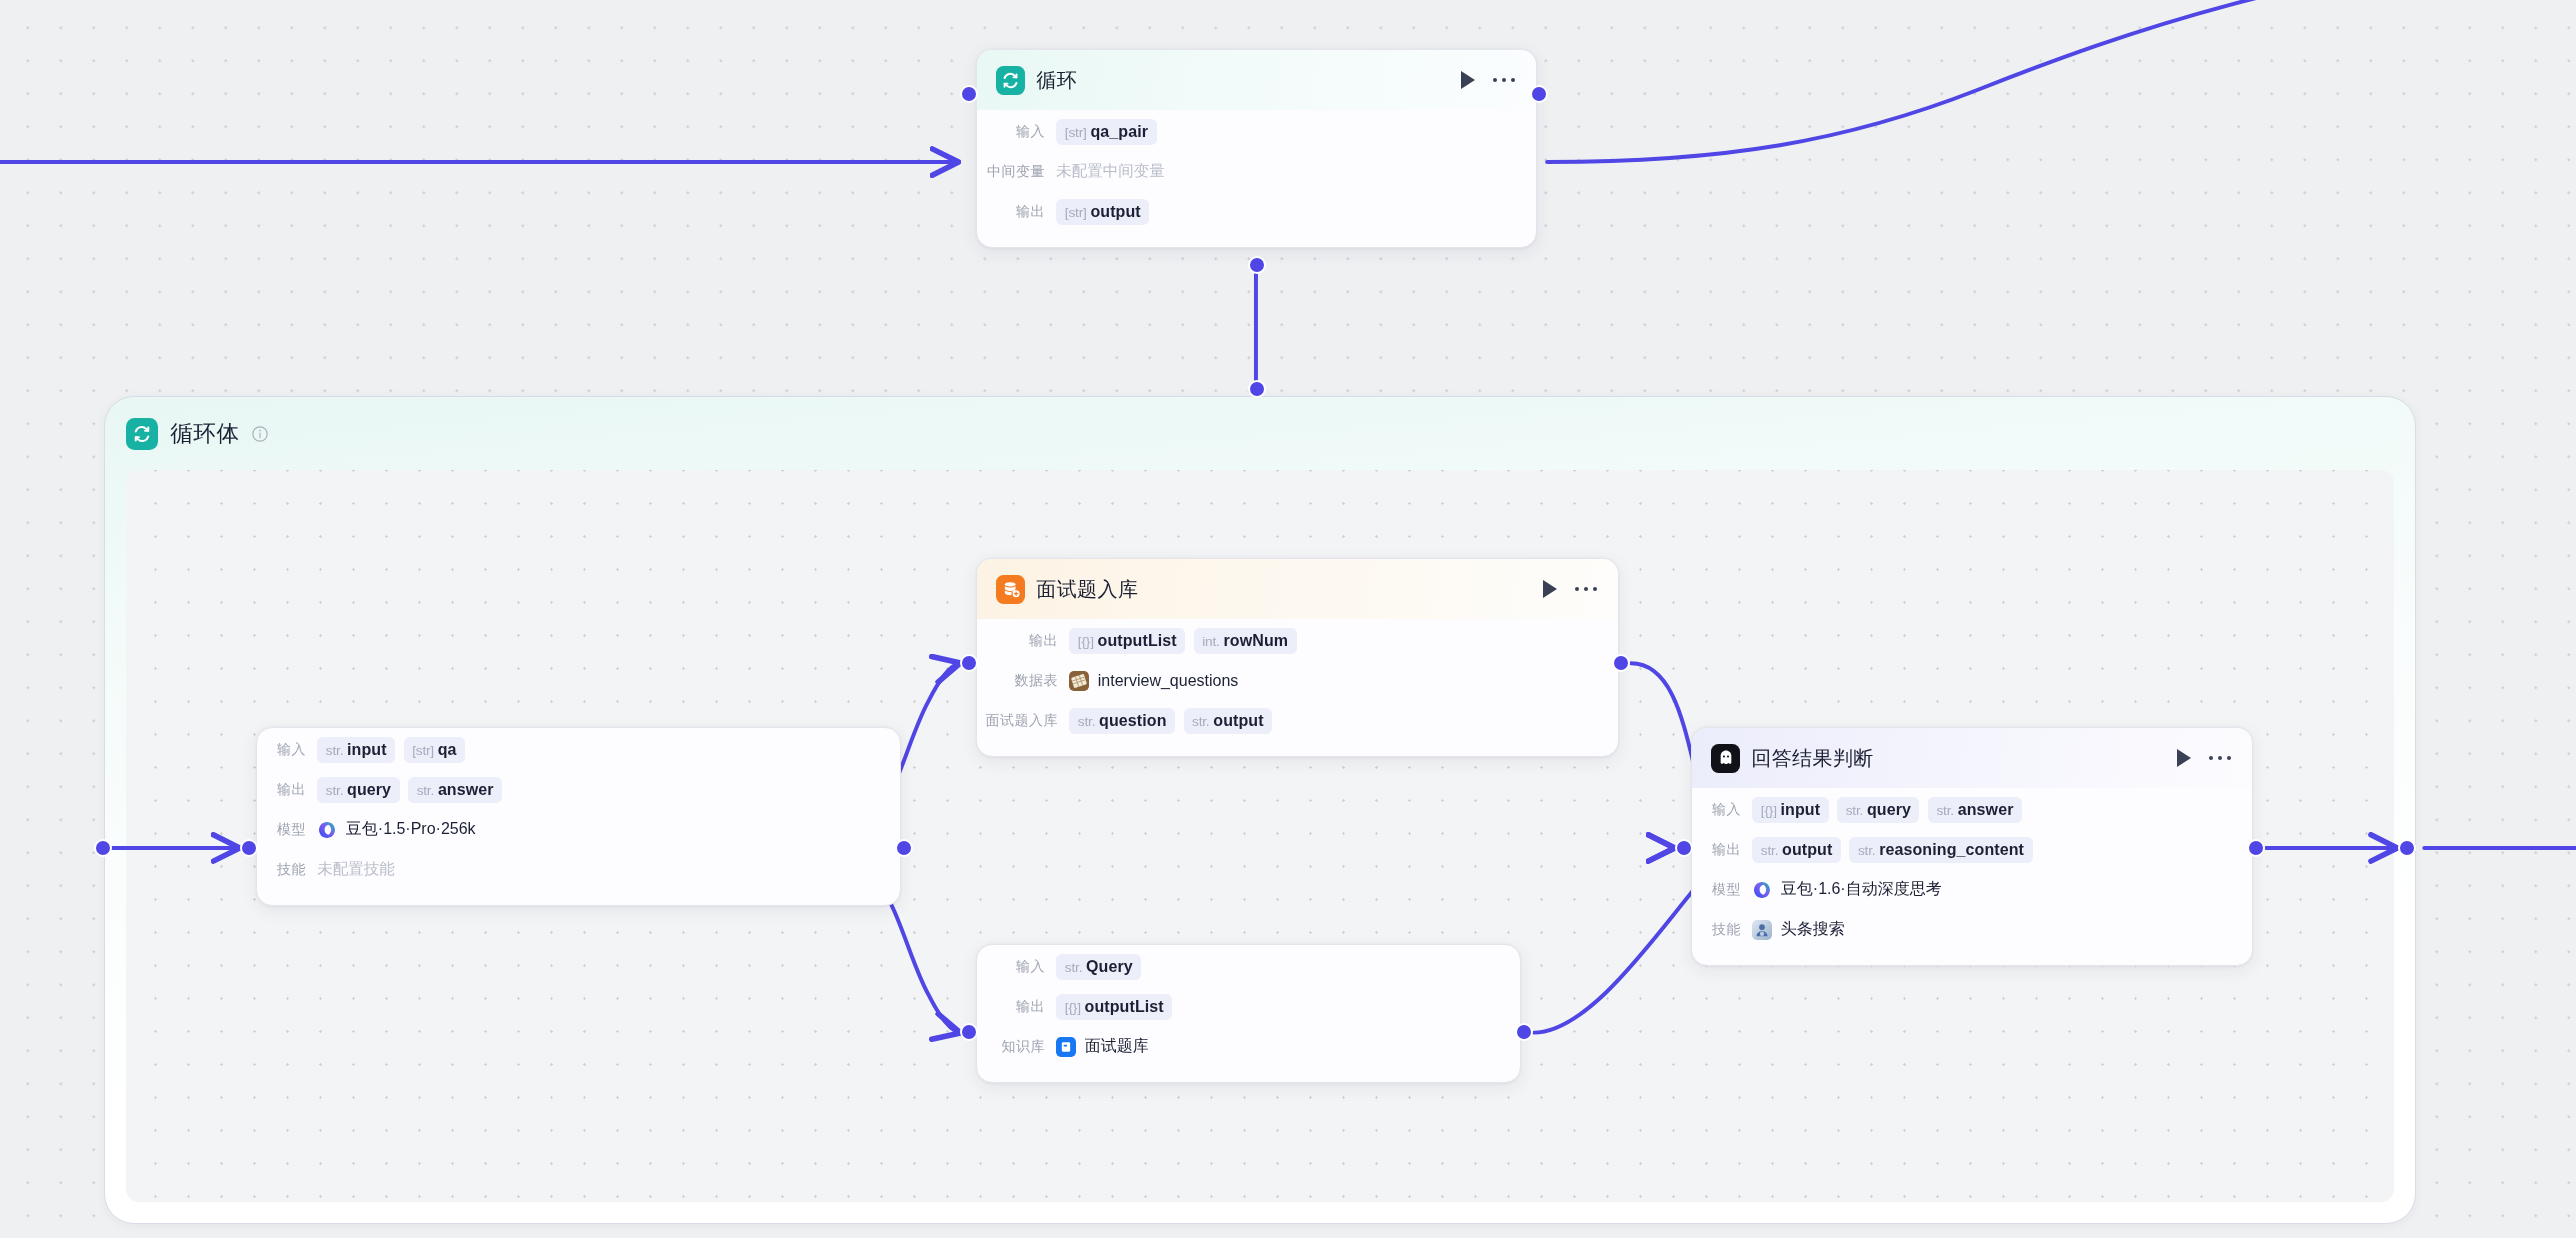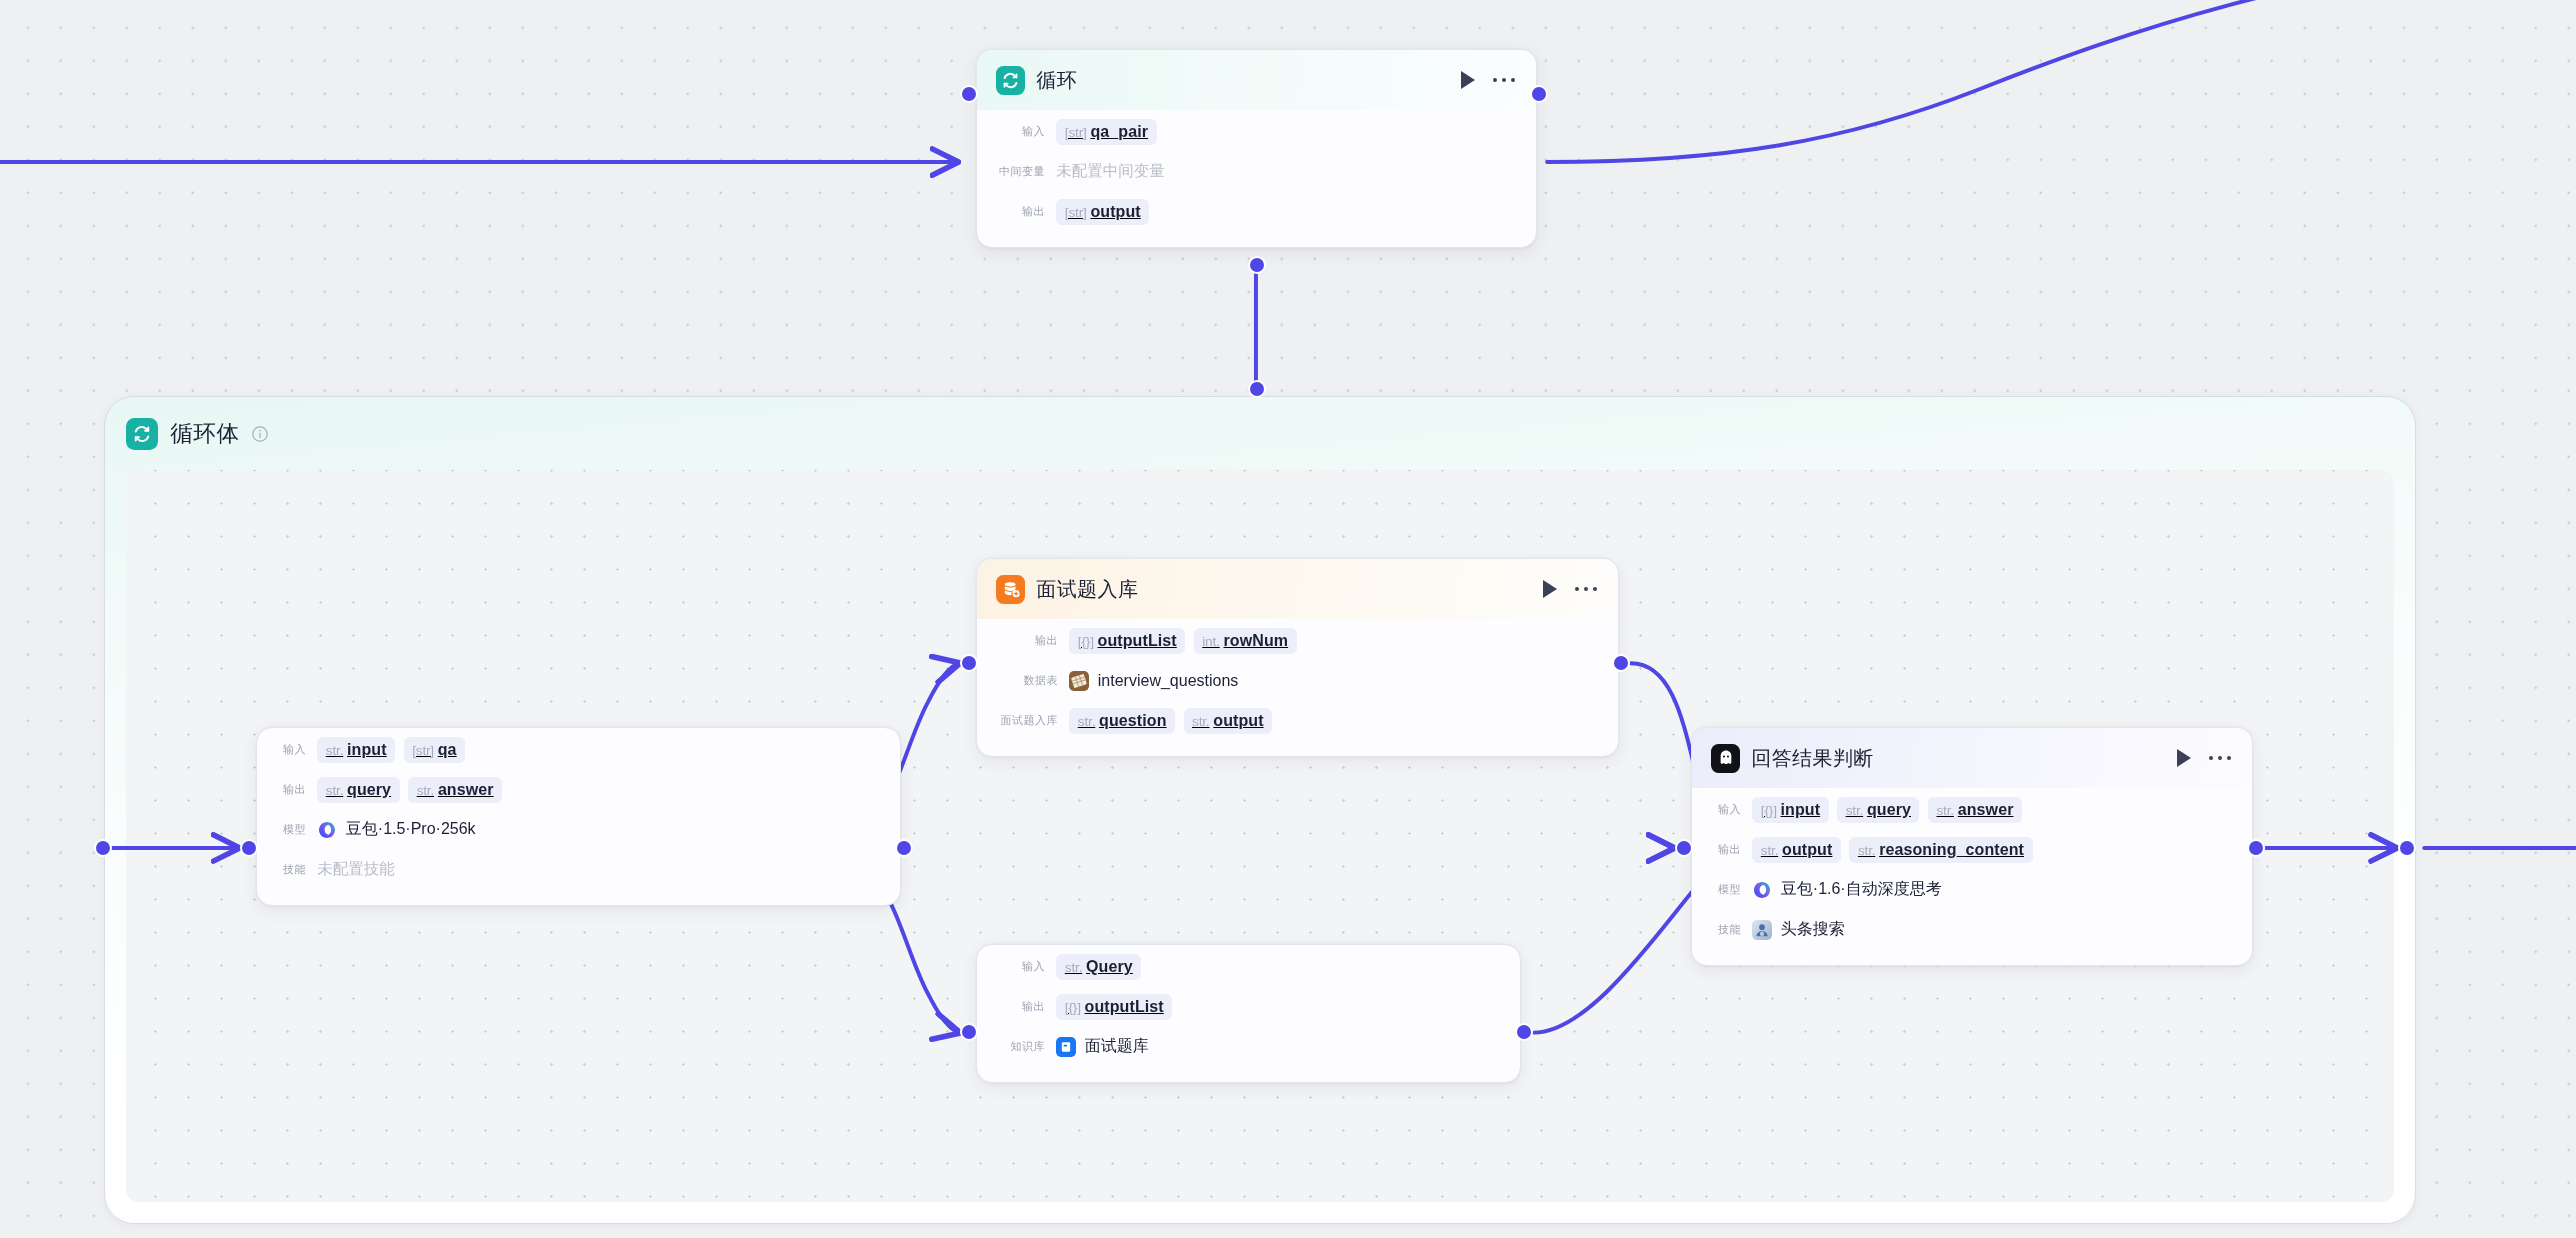--- a/index.html
+++ b/index.html
@@ -151,21 +151,21 @@
 
   .node-body {
     padding: 1.9px 21px 15px 0;
   }
   .row {
     display: flex;
     align-items: center;
     min-height: 40px;
   }
   .row-label {
-    font-size: 11px;
+    font-size: 14px;
     color: #9ea3b0;
     white-space: nowrap;
     text-align: right;
     flex: none;
     letter-spacing: 0.5px;
   }
   .row-vals {
     display: flex;
     align-items: center;
     gap: 8.5px;
@@ -173,21 +173,20 @@
     flex-wrap: nowrap;
   }
   .chip {
     display: inline-flex;
     align-items: baseline;
     gap: 3.8px;
     background: #eceefa;
     border-radius: 5.7px;
     padding: 3.8px 8.5px;
     white-space: nowrap;
-    text-decoration: underline;
   }
   .chip .ctype {
     font-size: 13.7px;
     color: #a6abbd;
     letter-spacing: -0.2px;
   }
   .chip .cname {
     font-size: 16px;
     color: #1c2034;
     font-weight: 600;

